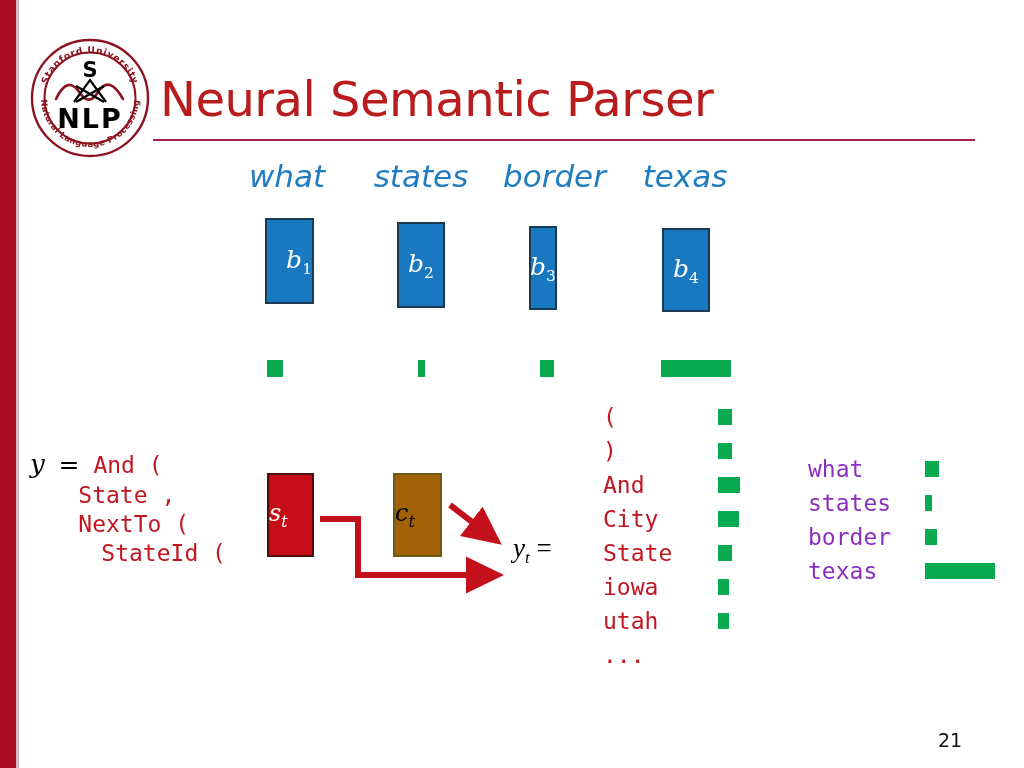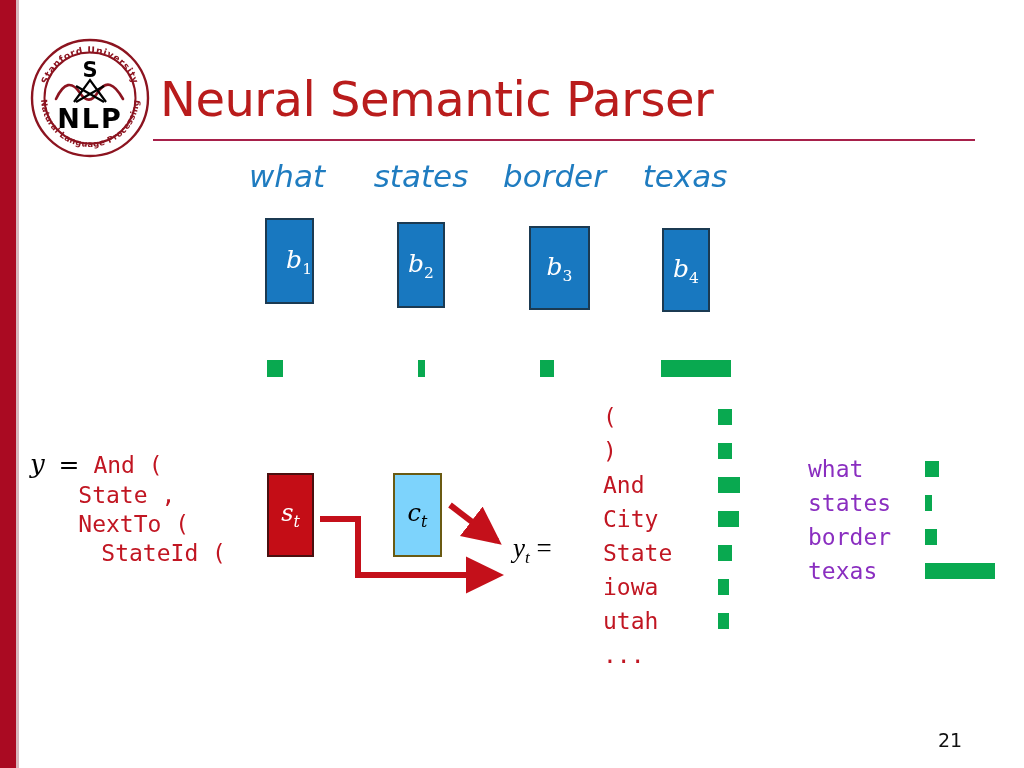--- a/index.html
+++ b/index.html
@@ -127,21 +127,20 @@
     color: #000000;
   }
 
   
   .state-box {
     position: absolute;
     box-sizing: border-box;
     border: 2px solid #6a5a12;
     display: flex;
     align-items: center;
-    justify-content: center;
   }
   .state-box .s-label {
     font-family: "DejaVu Serif", serif;
     font-style: italic;
     font-size: 24px;
     white-space: nowrap;
   }
   .s-label sub { font-size: 0.66em; }
 
   
@@ -249,21 +248,21 @@
   <div class="enc-word" style="left:362px; top:158px; width:118px;">states</div>
   <div class="enc-word" style="left:492px; top:158px; width:125px;">border</div>
   <div class="enc-word" style="left:630px; top:158px; width:110px;">texas</div>
 
   <div class="b-box" style="left:265px; top:218px; width:49px; height:86px;justify-content:flex-end;">
     <span class="b-label"><i>b</i><sub>1</sub></span>
   </div>
   <div class="b-box" style="left:397px; top:222px; width:48px; height:86px;">
     <span class="b-label"><i>b</i><sub>2</sub></span>
   </div>
-  <div class="b-box" style="left:529px; top:226px; width:61px; height:84px;">
+  <div class="b-box" style="left:529px; top:226px; width:28px; height:84px;">
     <span class="b-label"><i>b</i><sub>3</sub></span>
   </div>
   <div class="b-box" style="left:662px; top:228px; width:48px; height:84px;">
     <span class="b-label"><i>b</i><sub>4</sub></span>
   </div>
 
   <div class="gbar" id="encbar0" style="left: 267px; top: 360px; height: 17px; width: 16px;"></div>
   <div class="gbar" id="encbar1" style="left: 418px; top: 360px; height: 17px; width: 7px;"></div>
   <div class="gbar" id="encbar2" style="left: 540px; top: 360px; height: 17px; width: 14px;"></div>
   <div class="gbar" id="encbar3" style="left: 661px; top: 360px; height: 17px; width: 70px;"></div>
@@ -281,21 +280,21 @@
     </defs>
 
     <path d="M 320,519 L 358,519 L 358,575 L 498,575" fill="none" stroke="#c4101a" stroke-width="6" marker-end="url(#ah)"></path>
 
     <path d="M 450,505 L 497,541" fill="none" stroke="#c4101a" stroke-width="6" marker-end="url(#ah)"></path>
   </svg>
 
   <div class="state-box" style="left:267px; top:473px; width:47px; height:84px; background:#c40d16; border-color:#4a1010;">
     <span class="s-label" style="color:#ffffff;"><i>s</i><sub>t</sub></span>
   </div>
-  <div class="state-box" style="left:393px; top:473px; width:49px; height:84px; background:#7dd3fc; border-color:#6a5a12;">
+  <div class="state-box" style="left:393px; top:473px; width:49px; height:84px; background:#a16207; border-color:#6a5a12;">
     <span class="s-label" style="color:#000000;"><i>c</i><sub>t</sub></span>
   </div>
 
   <div class="yt-label"><i>y</i><sub>t</sub> <span>=</span></div>
 
   <div class="vocab-list">
     <div class="vocab-row">
       <span class="vocab-token">(</span>
       <span class="gbar" id="vbar0" style="left: 115px; top: 7px; height: 16px; width: 14px;"></span>
     </div>

